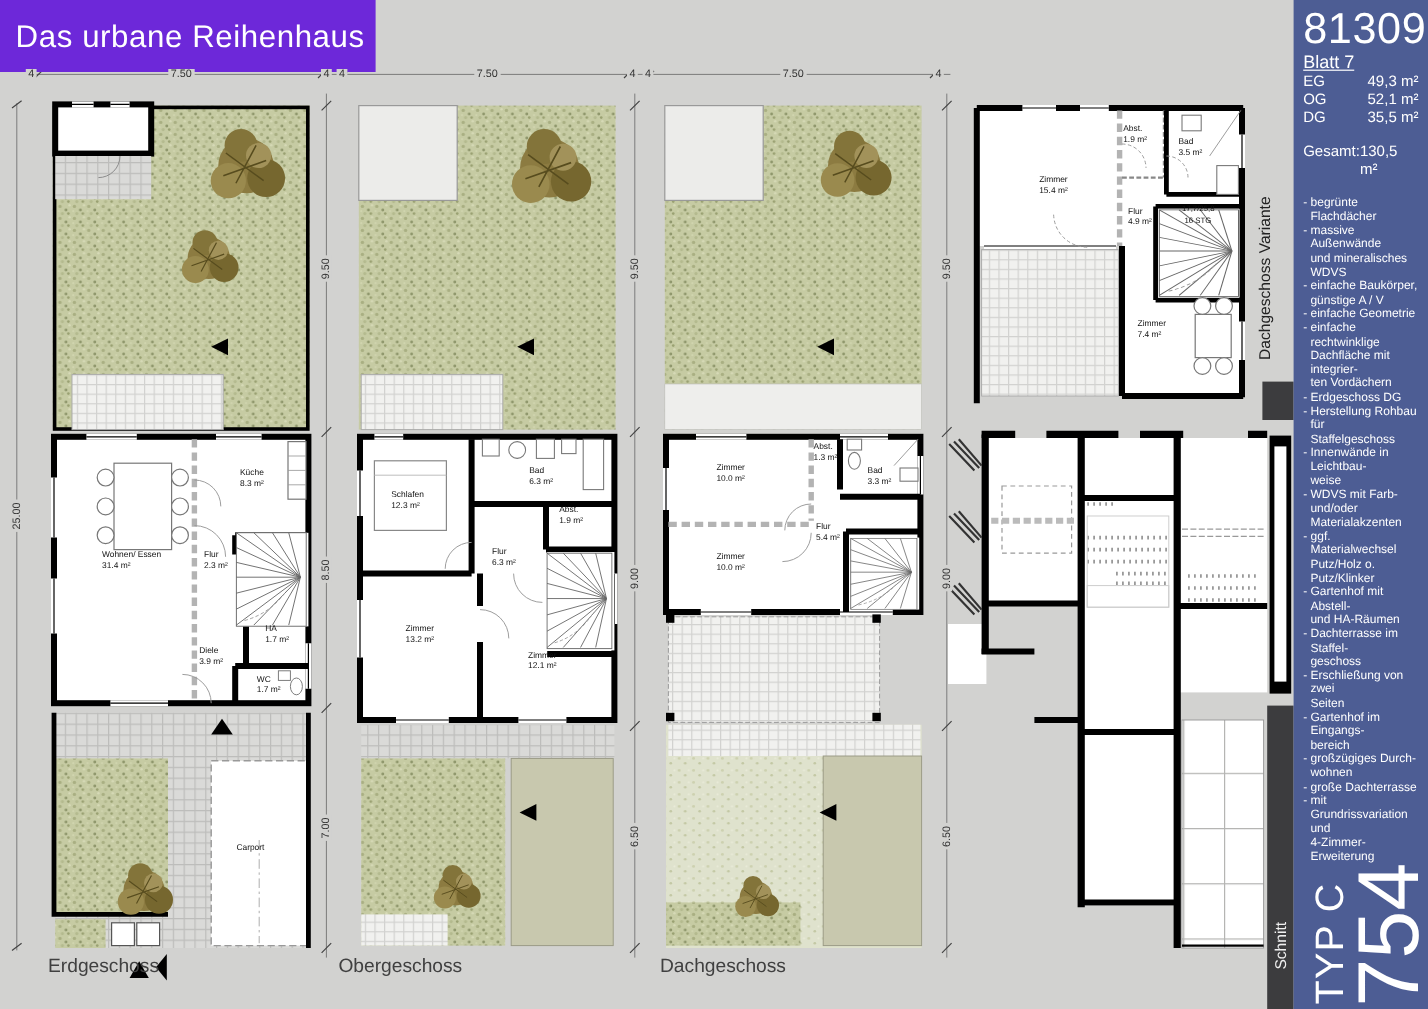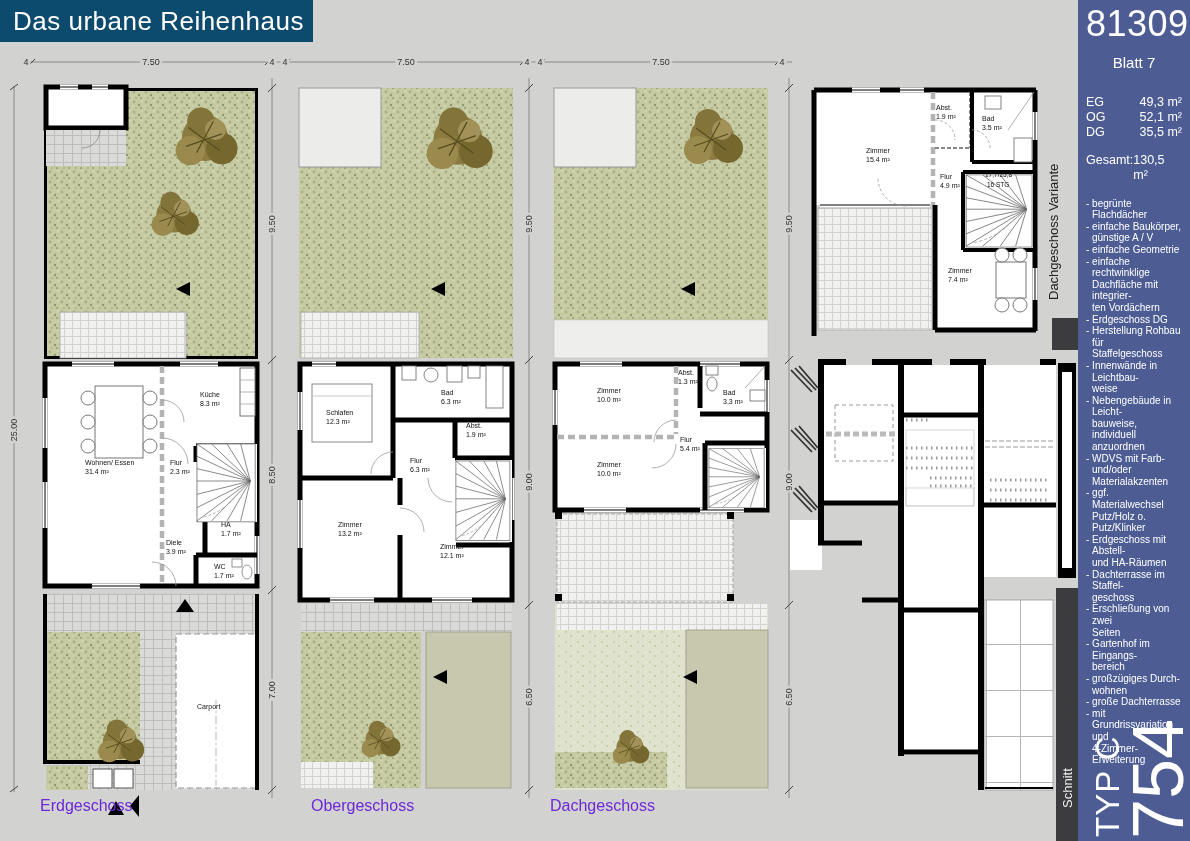--- a/index.html
+++ b/index.html
@@ -1,44 +1,44 @@
 <!DOCTYPE html>
 <html><head>
 <meta charset="utf-8">
 <style>
   html,body{margin:0;padding:0;background:#9a9a9a;}
   .canvas{position:relative;width:1190px;height:841px;background:#d2d2d0;overflow:hidden;
           font-family:"Liberation Sans",sans-serif;}
   .gfx{position:absolute;left:0;top:0;}
   .darkbar{position:absolute;background:#3c3c3e;}
   
-  .titlebar{position:absolute;left:0;top:0;width:313px;height:42px;background:#0c4a6e;
+  .titlebar{position:absolute;left:0;top:0;width:313px;height:60px;background:#6d28d9;
             display:flex;align-items:center;padding-left:13px;box-sizing:border-box;}
   .titlebar span{color:#fff;font-size:26px;letter-spacing:0.5px;}
   
   .sidebar{position:absolute;left:1078px;top:0;width:112px;height:841px;background:#4d5d94;
            color:#fff;padding:4px 8px 0 8px;box-sizing:border-box;}
   .proj{font-size:36px;text-align:right;line-height:1.1;letter-spacing:0.5px;}
-  .sheet{font-size:15px;text-align:center;margin-top:10px;}
-  .areas{margin-top:24px;}
+  .sheet{font-size:15px;text-align:left;margin-top:0px;text-decoration:underline;}
+  .areas{}
   .arow{display:flex;justify-content:space-between;font-size:12.5px;line-height:1.2;}
   .total{margin-top:13px;}
   .features{list-style:none;margin:15px 0 0 0;padding:0;font-size:10px;line-height:1.16;}
   .features li{margin:0;padding-left:6px;text-indent:-6px;white-space:pre-line;}
   .typc{position:absolute;left:1089px;top:837px;transform-origin:0 0;transform:rotate(-90deg);
         font-size:33px;color:#fff;white-space:nowrap;letter-spacing:1px;}
   .typ754{position:absolute;left:1117px;top:839px;transform-origin:0 0;transform:rotate(-90deg);
         font-size:72px;color:#fff;white-space:nowrap;}
   .schnittlabel{position:absolute;left:1060px;top:808px;transform-origin:0 0;transform:rotate(-90deg);
         font-size:13px;color:#f0f0f0;white-space:nowrap;}
   .varlabel{position:absolute;left:1046px;top:300px;transform-origin:0 0;transform:rotate(-90deg);
         font-size:13px;color:#222;white-space:nowrap;}
   
   .rlabel{position:absolute;font-size:7px;line-height:1.35;color:#111;white-space:nowrap;}
-  .flabel{position:absolute;font-size:16px;color:#6d28d9;white-space:nowrap;}
+  .flabel{position:absolute;font-size:16px;color:#404040;white-space:nowrap;}
   .dimh,.dimv{position:absolute;font-size:9px;color:#333;background:#d2d2d0;line-height:1;
         padding:0 2px;white-space:nowrap;transform:translate(-50%,-50%);}
   .dimv{transform:translate(-50%,-50%) rotate(-90deg);}
   .snote{position:absolute;font-size:6.5px;color:#111;white-space:nowrap;}
 </style>
 </head>
 <body>
 
 <div class="canvas">
 
@@ -411,21 +411,21 @@
       <div>4.9 m²</div>
     </div>
   <div class="rlabel" style="left:948px;top:266px;">
     <div>Zimmer</div>
       <div>7.4 m²</div>
     </div>
   <div class="snote" style="left:985px;top:171px;">17,7/25,8</div>
   <div class="snote" style="left:987px;top:181px;">16 STG</div>
 
   <div class="flabel" style="left:40px;top:797px;">Erdgeschoss</div>
-  <div class="flabel" style="left:311px;top:797px;">Obergeschoss</div>
+  <div class="flabel" style="left:282px;top:797px;">Obergeschoss</div>
   <div class="flabel" style="left:550px;top:797px;">Dachgeschoss</div>
   <div class="varlabel">Dachgeschoss Variante</div>
   <div class="schnittlabel">Schnitt</div>
 
   <div class="sidebar">
     <div class="proj">813098</div>
     <div class="sheet">Blatt 7</div>
     <div class="areas">
       <div class="arow">
         <span>EG</span>
@@ -439,39 +439,38 @@
         <span>DG</span>
         <span>35,5 m²</span>
       </div>
     </div>
     <div class="arow total">
       <span>Gesamt:</span>
       <span>130,5 m²</span>
     </div>
     <ul class="features">
       <li>- begrünte Flachdächer</li>
+      <li>- massive Außenwände
+und mineralisches WDVS</li>
       <li>- einfache Baukörper,
 günstige A / V</li>
       <li>- einfache Geometrie</li>
       <li>- einfache rechtwinklige
 Dachfläche mit integrier-
 ten Vordächern</li>
       <li>- Erdgeschoss DG</li>
       <li>- Herstellung Rohbau für
 Staffelgeschoss</li>
       <li>- Innenwände in Leichtbau-
 weise</li>
-      <li>- Nebengebäude in Leicht-
-bauweise, individuell
-anzuordnen</li>
       <li>- WDVS mit Farb- und/oder
 Materialakzenten</li>
       <li>- ggf. Materialwechsel
 Putz/Holz o. Putz/Klinker</li>
-      <li>- Erdgeschoss mit Abstell-
+      <li>- Gartenhof mit Abstell-
 und HA-Räumen</li>
       <li>- Dachterrasse im Staffel-
 geschoss</li>
       <li>- Erschließung von zwei
 Seiten</li>
       <li>- Gartenhof im Eingangs-
 bereich</li>
       <li>- großzügiges Durch-
 wohnen</li>
       <li>- große Dachterrasse</li>

